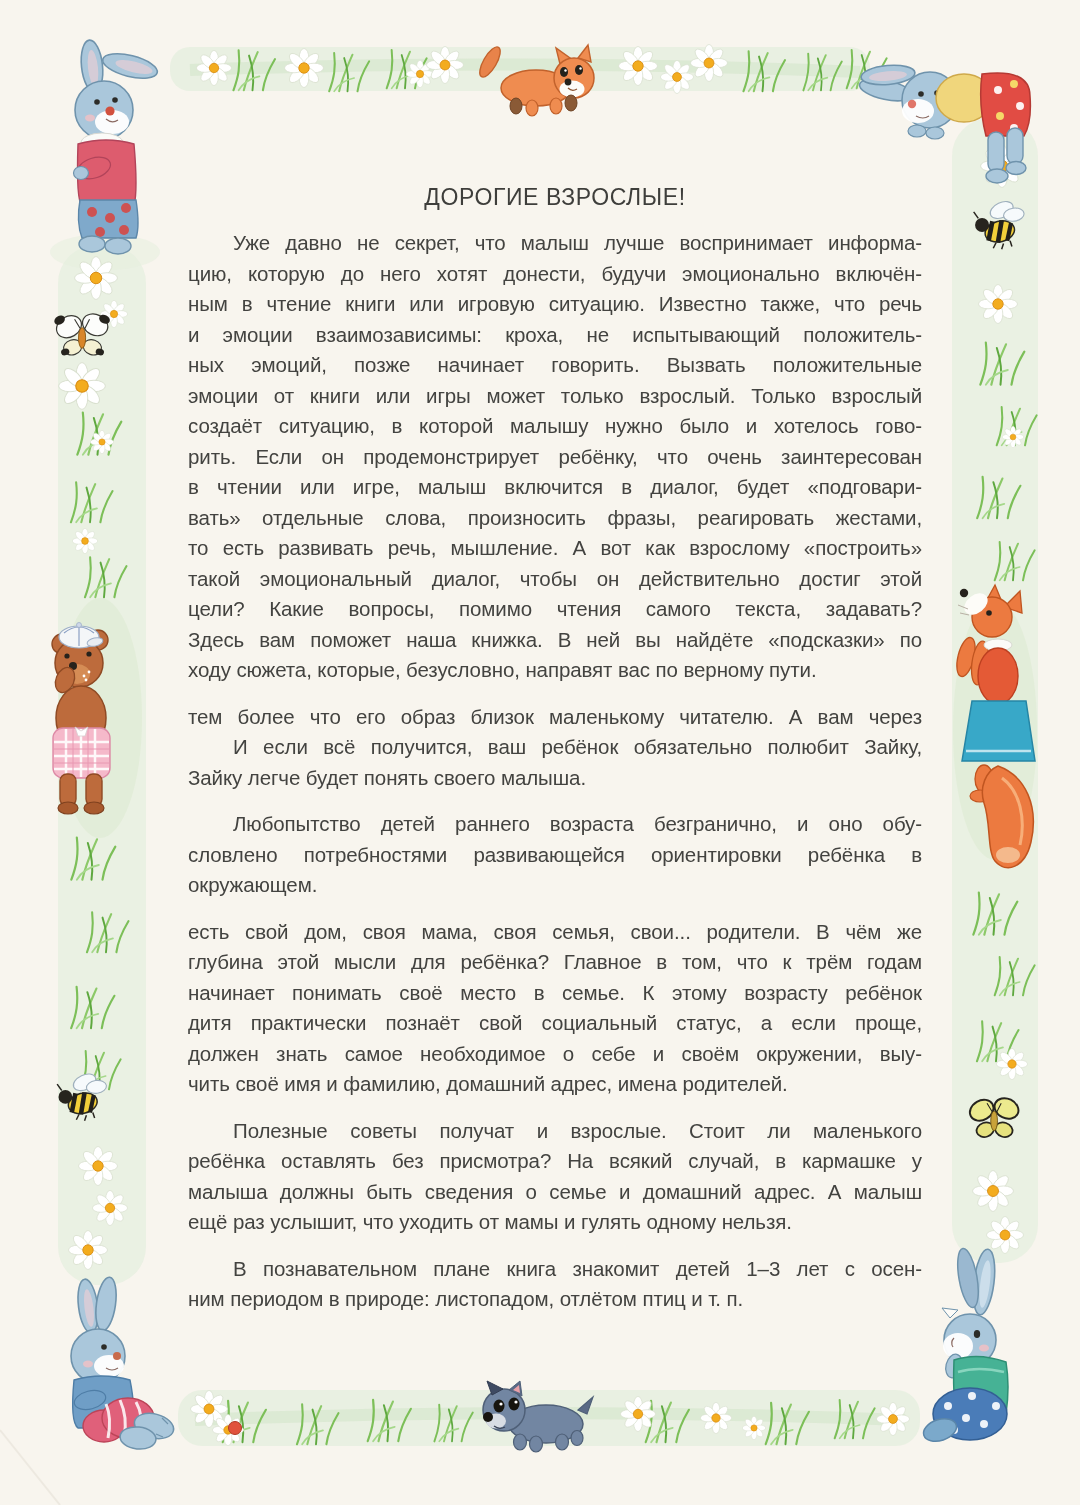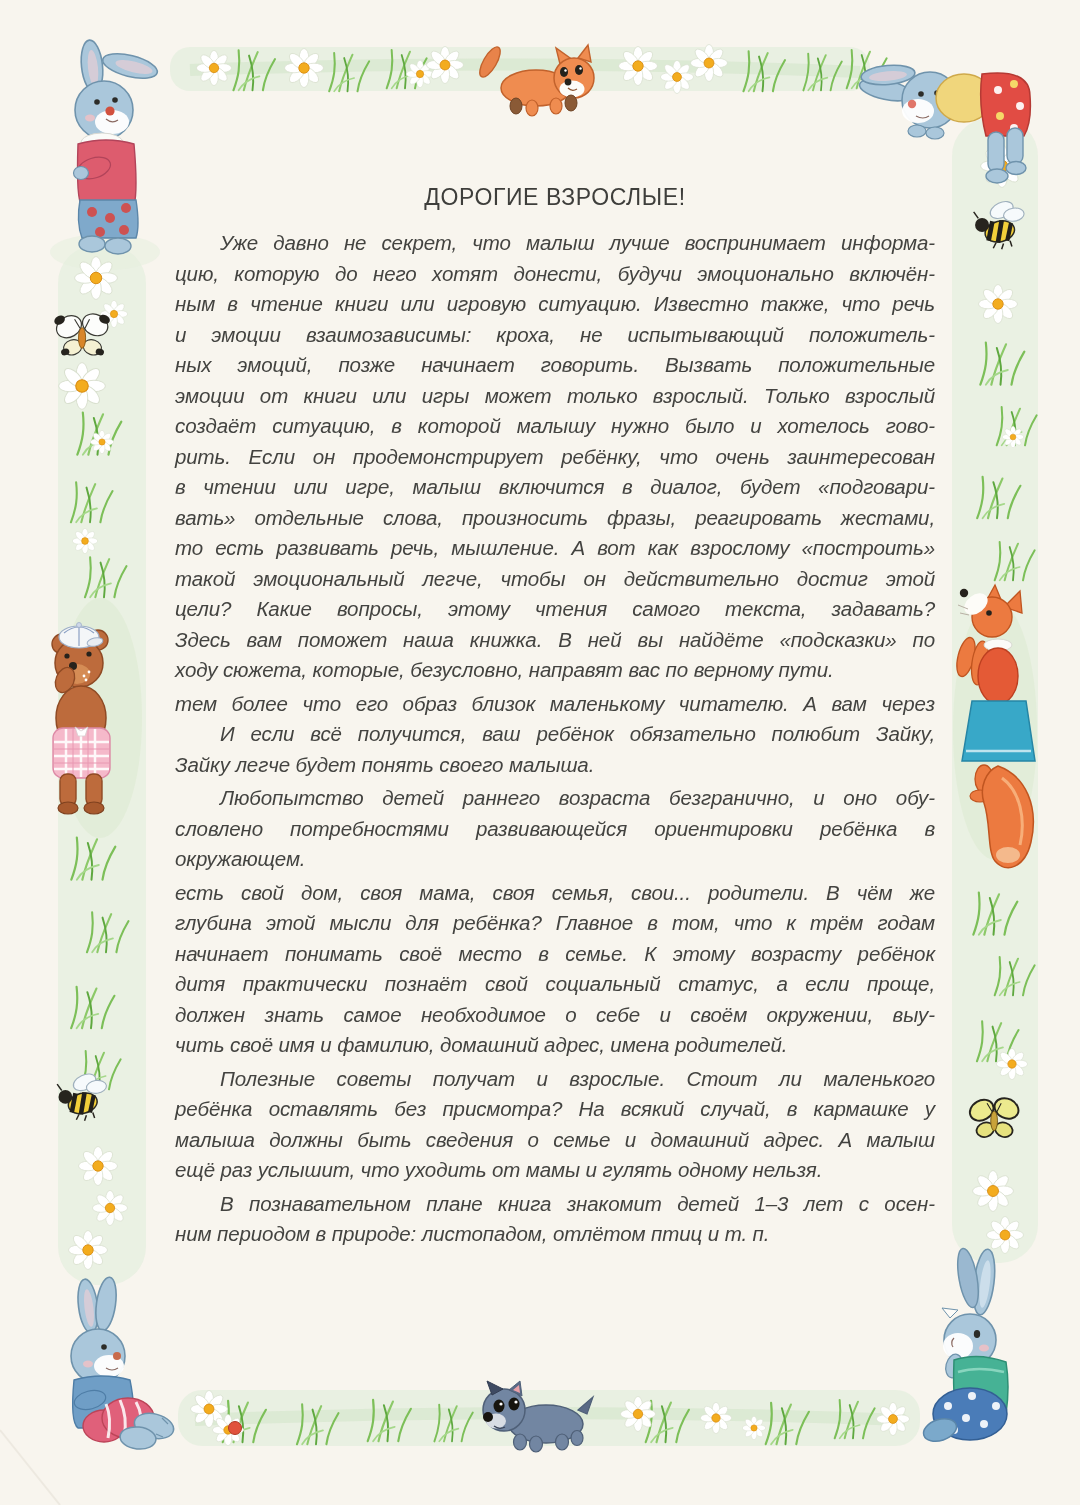--- a/index.html
+++ b/index.html
@@ -18,21 +18,21 @@
   }
   .content{
     position:absolute;left:172px;top:184px;width:766px;z-index:1;
     color:#434340;
   }
   .title{
     margin:0 0 17px 0;
     font-size:23px;font-weight:400;letter-spacing:.6px;
     text-align:center;color:#3e3e3b;
   }
-  .para{margin:3px;font-style:italic;}
+  .para{margin:16px;}
   .line{
     font-size:20.5px;
     line-height:30.5px;
     height:30.5px;
     letter-spacing:-0.1px;
     white-space:nowrap;
     text-align:justify;
     -moz-text-align-last:justify;
     text-align-last:justify;
   }
@@ -397,22 +397,22 @@
           <div class="line">цию, которую до него хотят донести, будучи эмоционально включён-</div>
           <div class="line">ным в чтение книги или игровую ситуацию. Известно также, что речь</div>
           <div class="line">и эмоции взаимозависимы: кроха, не испытывающий положитель-</div>
           <div class="line">ных эмоций, позже начинает говорить. Вызвать положительные</div>
           <div class="line">эмоции от книги или игры может только взрослый. Только взрослый</div>
           <div class="line">создаёт ситуацию, в которой малышу нужно было и хотелось гово-</div>
           <div class="line">рить. Если он продемонстрирует ребёнку, что очень заинтересован</div>
           <div class="line">в чтении или игре, малыш включится в диалог, будет «подговари-</div>
           <div class="line">вать» отдельные слова, произносить фразы, реагировать жестами,</div>
           <div class="line">то есть развивать речь, мышление. А вот как взрослому «построить»</div>
-          <div class="line">такой эмоциональный легче, чтобы он действительно достиг этой</div>
-          <div class="line">цели? Какие вопросы, этому чтения самого текста, задавать?</div>
+          <div class="line">такой эмоциональный диалог, чтобы он действительно достиг этой</div>
+          <div class="line">цели? Какие вопросы, помимо чтения самого текста, задавать?</div>
           <div class="line">Здесь вам поможет наша книжка. В ней вы найдёте «подсказки» по</div>
           <div class="line last">ходу сюжета, которые, безусловно, направят вас по верному пути.</div>
         </div>
         <div class="para">
           <div class="line">тем более что его образ близок маленькому читателю. А вам через</div>
           <div class="line first">И если всё получится, ваш ребёнок обязательно полюбит Зайку,</div>
           <div class="line last">Зайку легче будет понять своего малыша.</div>
         </div>
         <div class="para">
           <div class="line first">Любопытство детей раннего возраста безгранично, и оно обу-</div>

